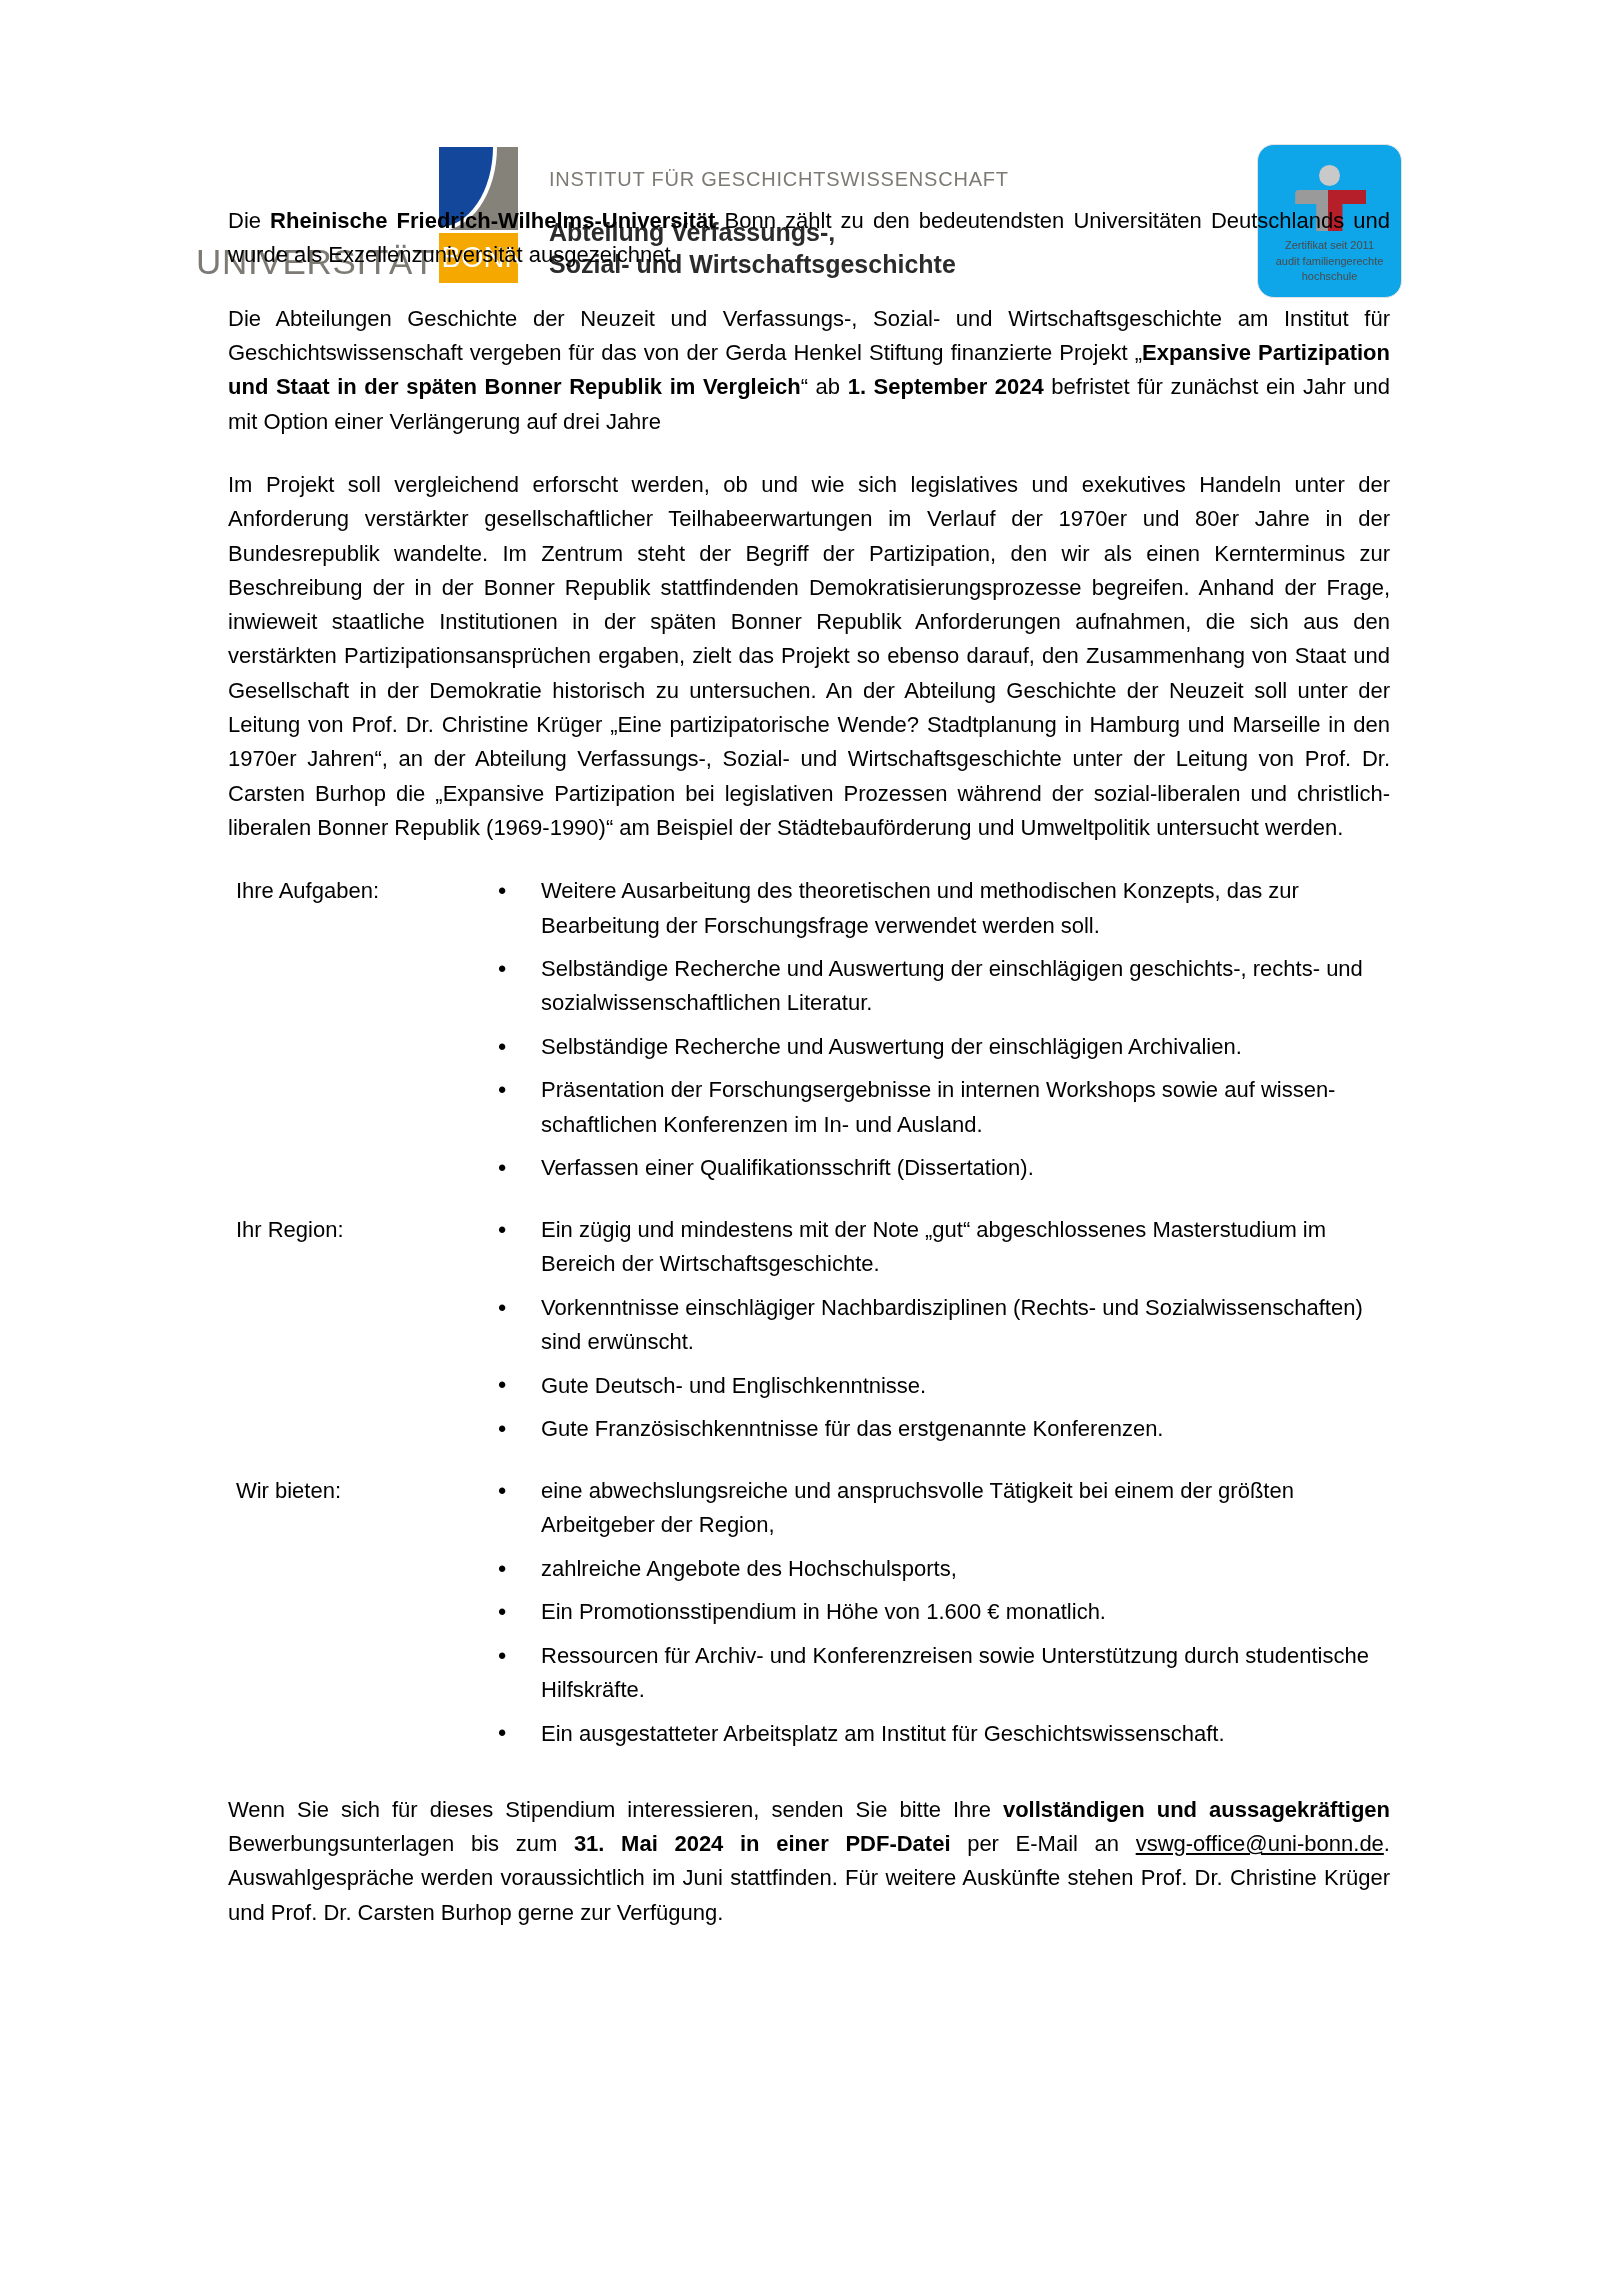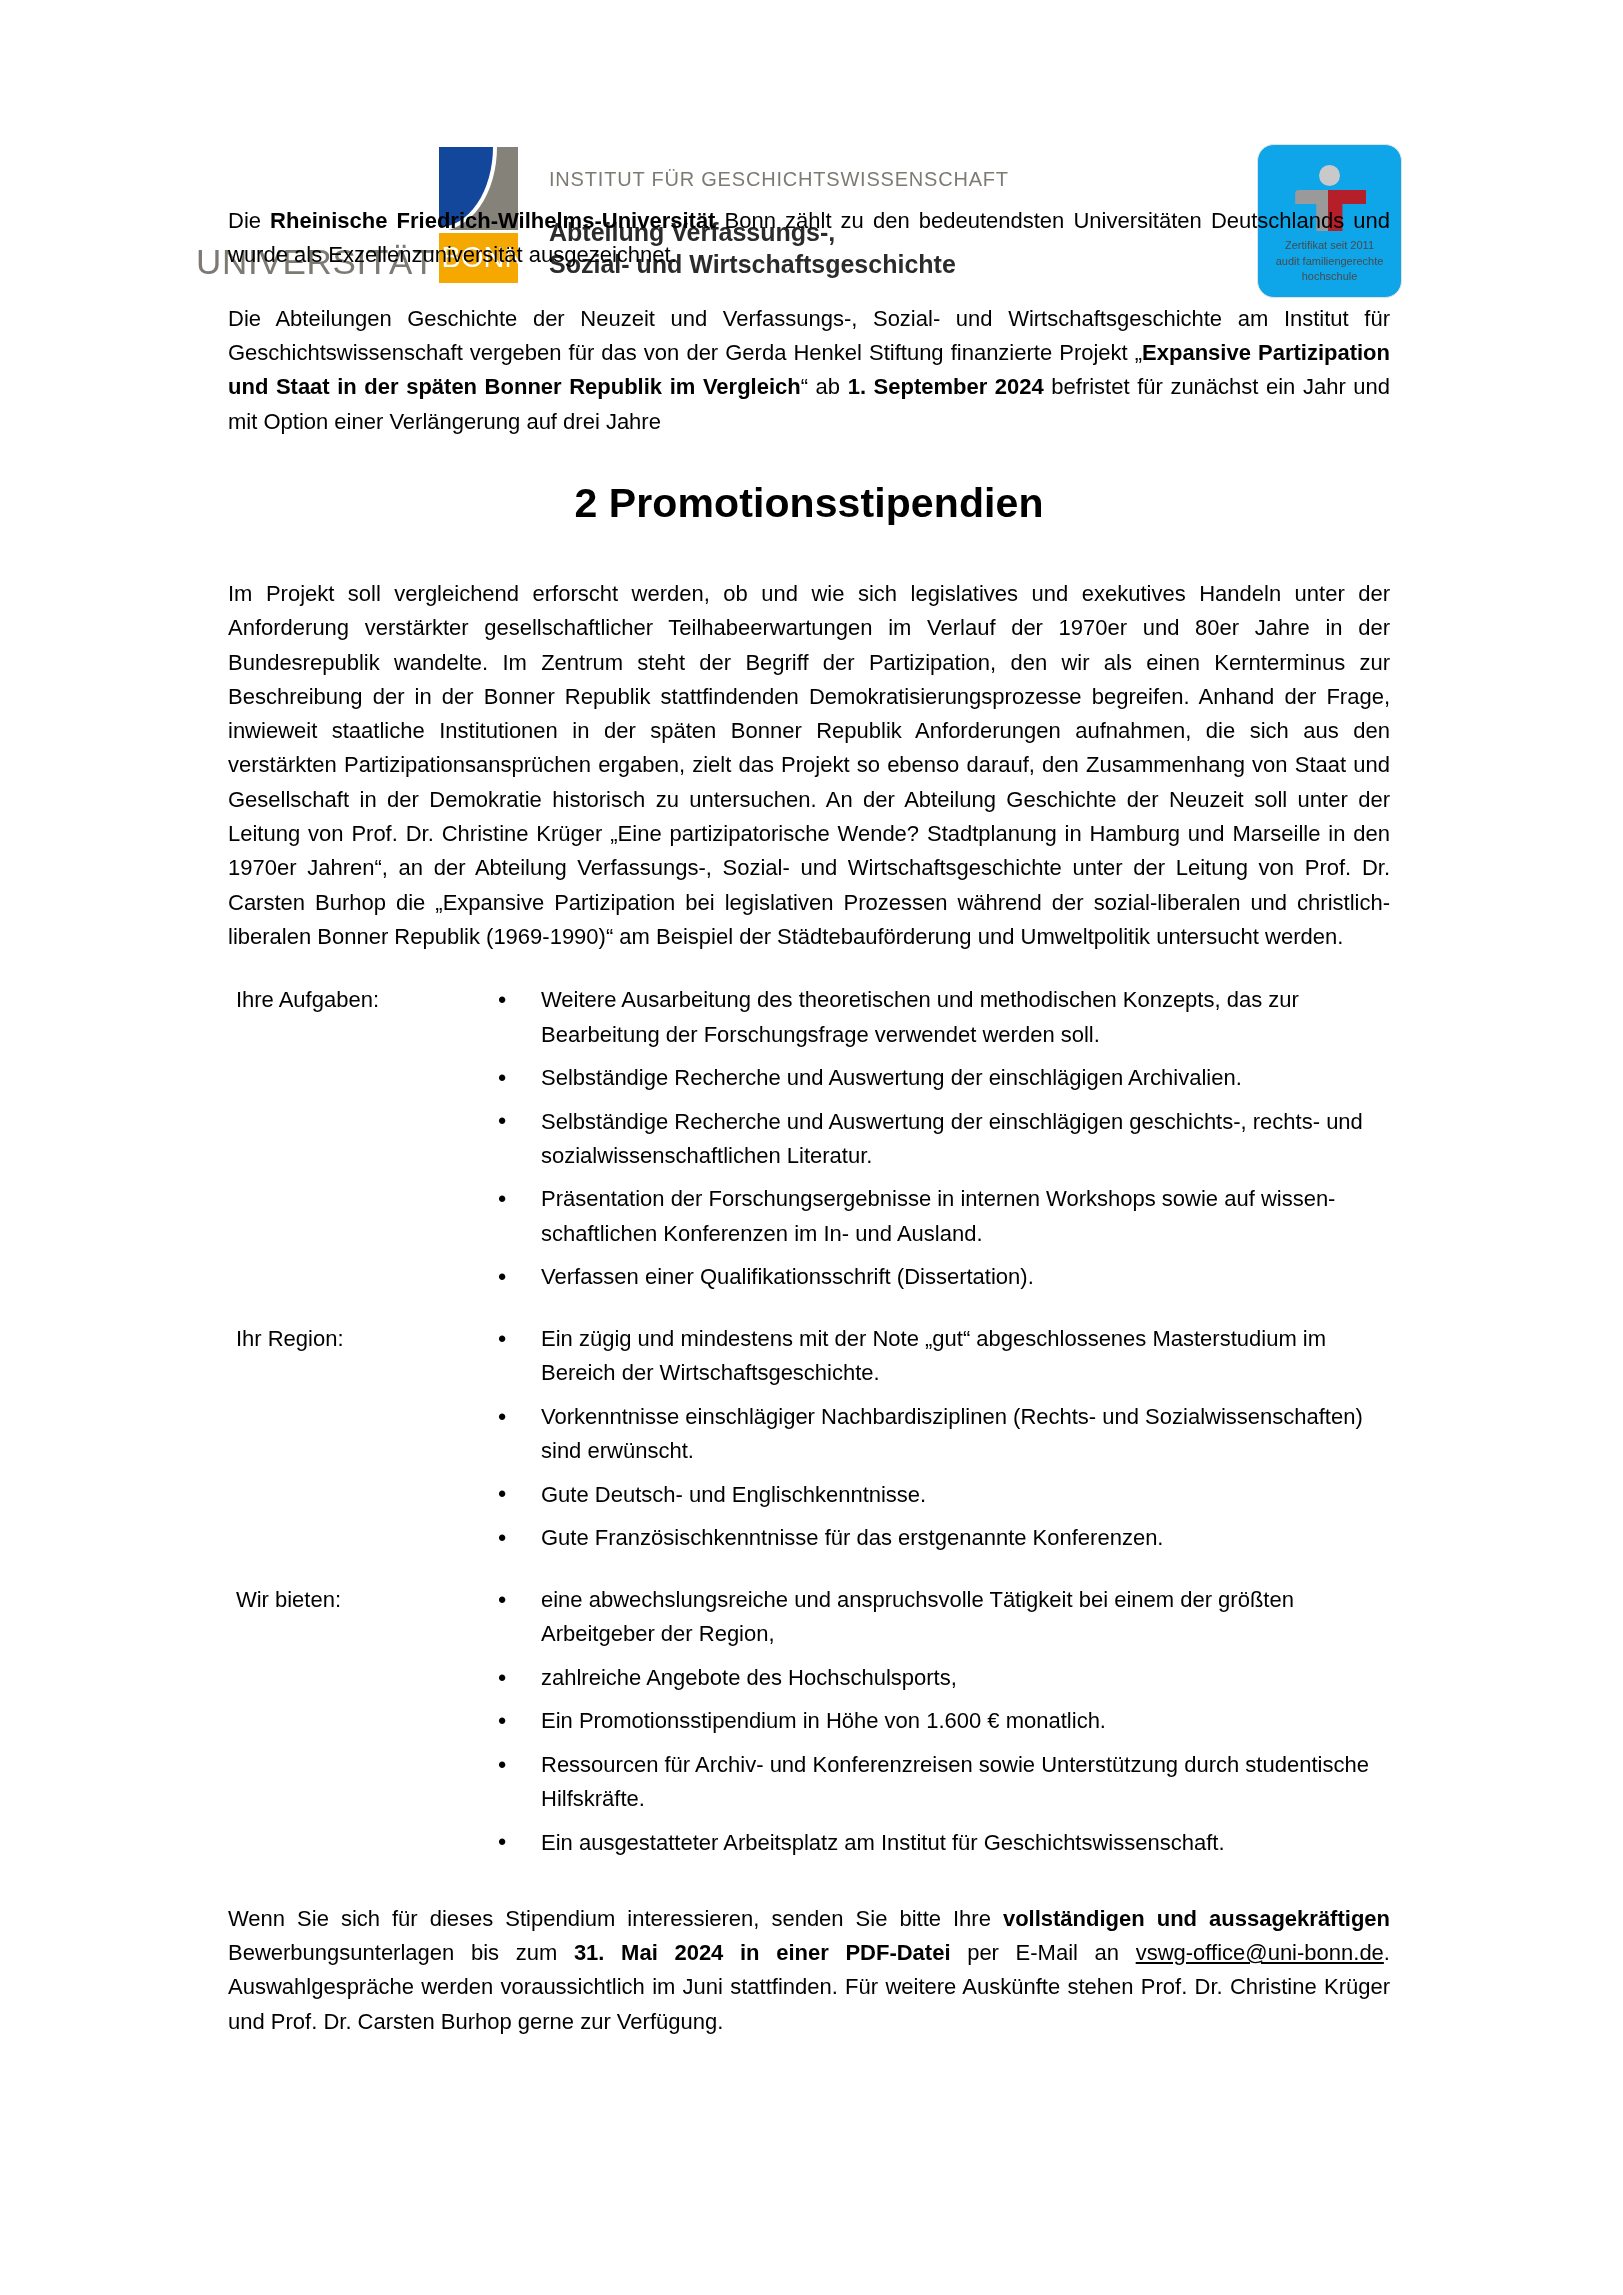--- a/index.html
+++ b/index.html
@@ -308,30 +308,29 @@
 
     </div>
   </div>
 
   <div class="content">
 
     <p class="para"><span>Die </span><b>Rheinische Friedrich-Wilhelms-Universität</b><span> Bonn zählt zu den bedeutendsten Universitäten Deutschlands und wurde als Exzellenzuniversität ausgezeichnet.</span></p>
 
     <p class="para"><span>Die Abteilungen Geschichte der Neuzeit und Verfassungs-, Sozial- und Wirtschaftsgeschichte am Institut für Geschichtswissenschaft vergeben für das von der Gerda Henkel Stiftung finanzierte Projekt „</span><b>Expansive Partizipation und Staat in der späten Bonner Republik im Vergleich</b><span>“ ab </span><b>1. September 2024</b><span> befristet für zunächst ein Jahr und mit Option einer Verlängerung auf drei Jahre</span></p>
 
-    <h1 class="headline">2 Promotionsstipendien</h1>
 
     <p class="para">Im Projekt soll vergleichend erforscht werden, ob und wie sich legislatives und exekutives Handeln unter der Anforderung verstärkter gesellschaftlicher Teilhabeerwartungen im Verlauf der 1970er und 80er Jahre in der Bundesrepublik wandelte. Im Zentrum steht der Begriff der Partizipation, den wir als einen Kernterminus zur Beschreibung der in der Bonner Republik stattfindenden Demokratisierungsprozesse begreifen. Anhand der Frage, inwieweit staatliche Institutionen in der späten Bonner Republik Anforderungen aufnahmen, die sich aus den verstärkten Partizipationsansprüchen ergaben, zielt das Projekt so ebenso darauf, den Zusammenhang von Staat und Gesellschaft in der Demokratie historisch zu untersuchen. An der Abteilung Geschichte der Neuzeit soll unter der Leitung von Prof. Dr. Christine Krüger „Eine partizipatorische Wende? Stadtplanung in Hamburg und Marseille in den 1970er Jahren“, an der Abteilung Verfassungs-, Sozial- und Wirtschaftsgeschichte unter der Leitung von Prof. Dr. Carsten Burhop die „Expansive Partizipation bei legislativen Prozessen während der sozial-liberalen und christlich-liberalen Bonner Republik (1969-1990)“ am Beispiel der Städtebauförderung und Umweltpolitik untersucht werden.</p>
 
     <div class="section">
       <div class="section-label">Ihre Aufgaben:</div>
       <ul class="bullets">
         <li>Weitere Ausarbeitung des theoretischen und methodischen Konzepts, das zur Bearbeitung der Forschungsfrage verwendet werden soll.</li>
+        <li>Selbständige Recherche und Auswertung der einschlägigen geschichts-, rechts- und sozialwissenschaftlichen Literatur.</li>
         <li>Selbständige Recherche und Auswertung der einschlägigen Archivalien.</li>
-        <li>Selbständige Recherche und Auswertung der einschlägigen geschichts-, rechts- und sozialwissenschaftlichen Literatur.</li>
         <li>Präsentation der Forschungsergebnisse in internen Workshops sowie auf wissen-schaftlichen Konferenzen im In- und Ausland.</li>
         <li>Verfassen einer Qualifikationsschrift (Dissertation).</li>
       </ul>
     </div>
 
     <div class="section">
       <div class="section-label">Ihr Region:</div>
       <ul class="bullets">
         <li>Ein zügig und mindestens mit der Note „gut“ abgeschlossenes Masterstudium im Bereich der Wirtschaftsgeschichte.</li>
         <li>Vorkenntnisse einschlägiger Nachbardisziplinen (Rechts- und Sozialwissenschaften) sind erwünscht.</li>

